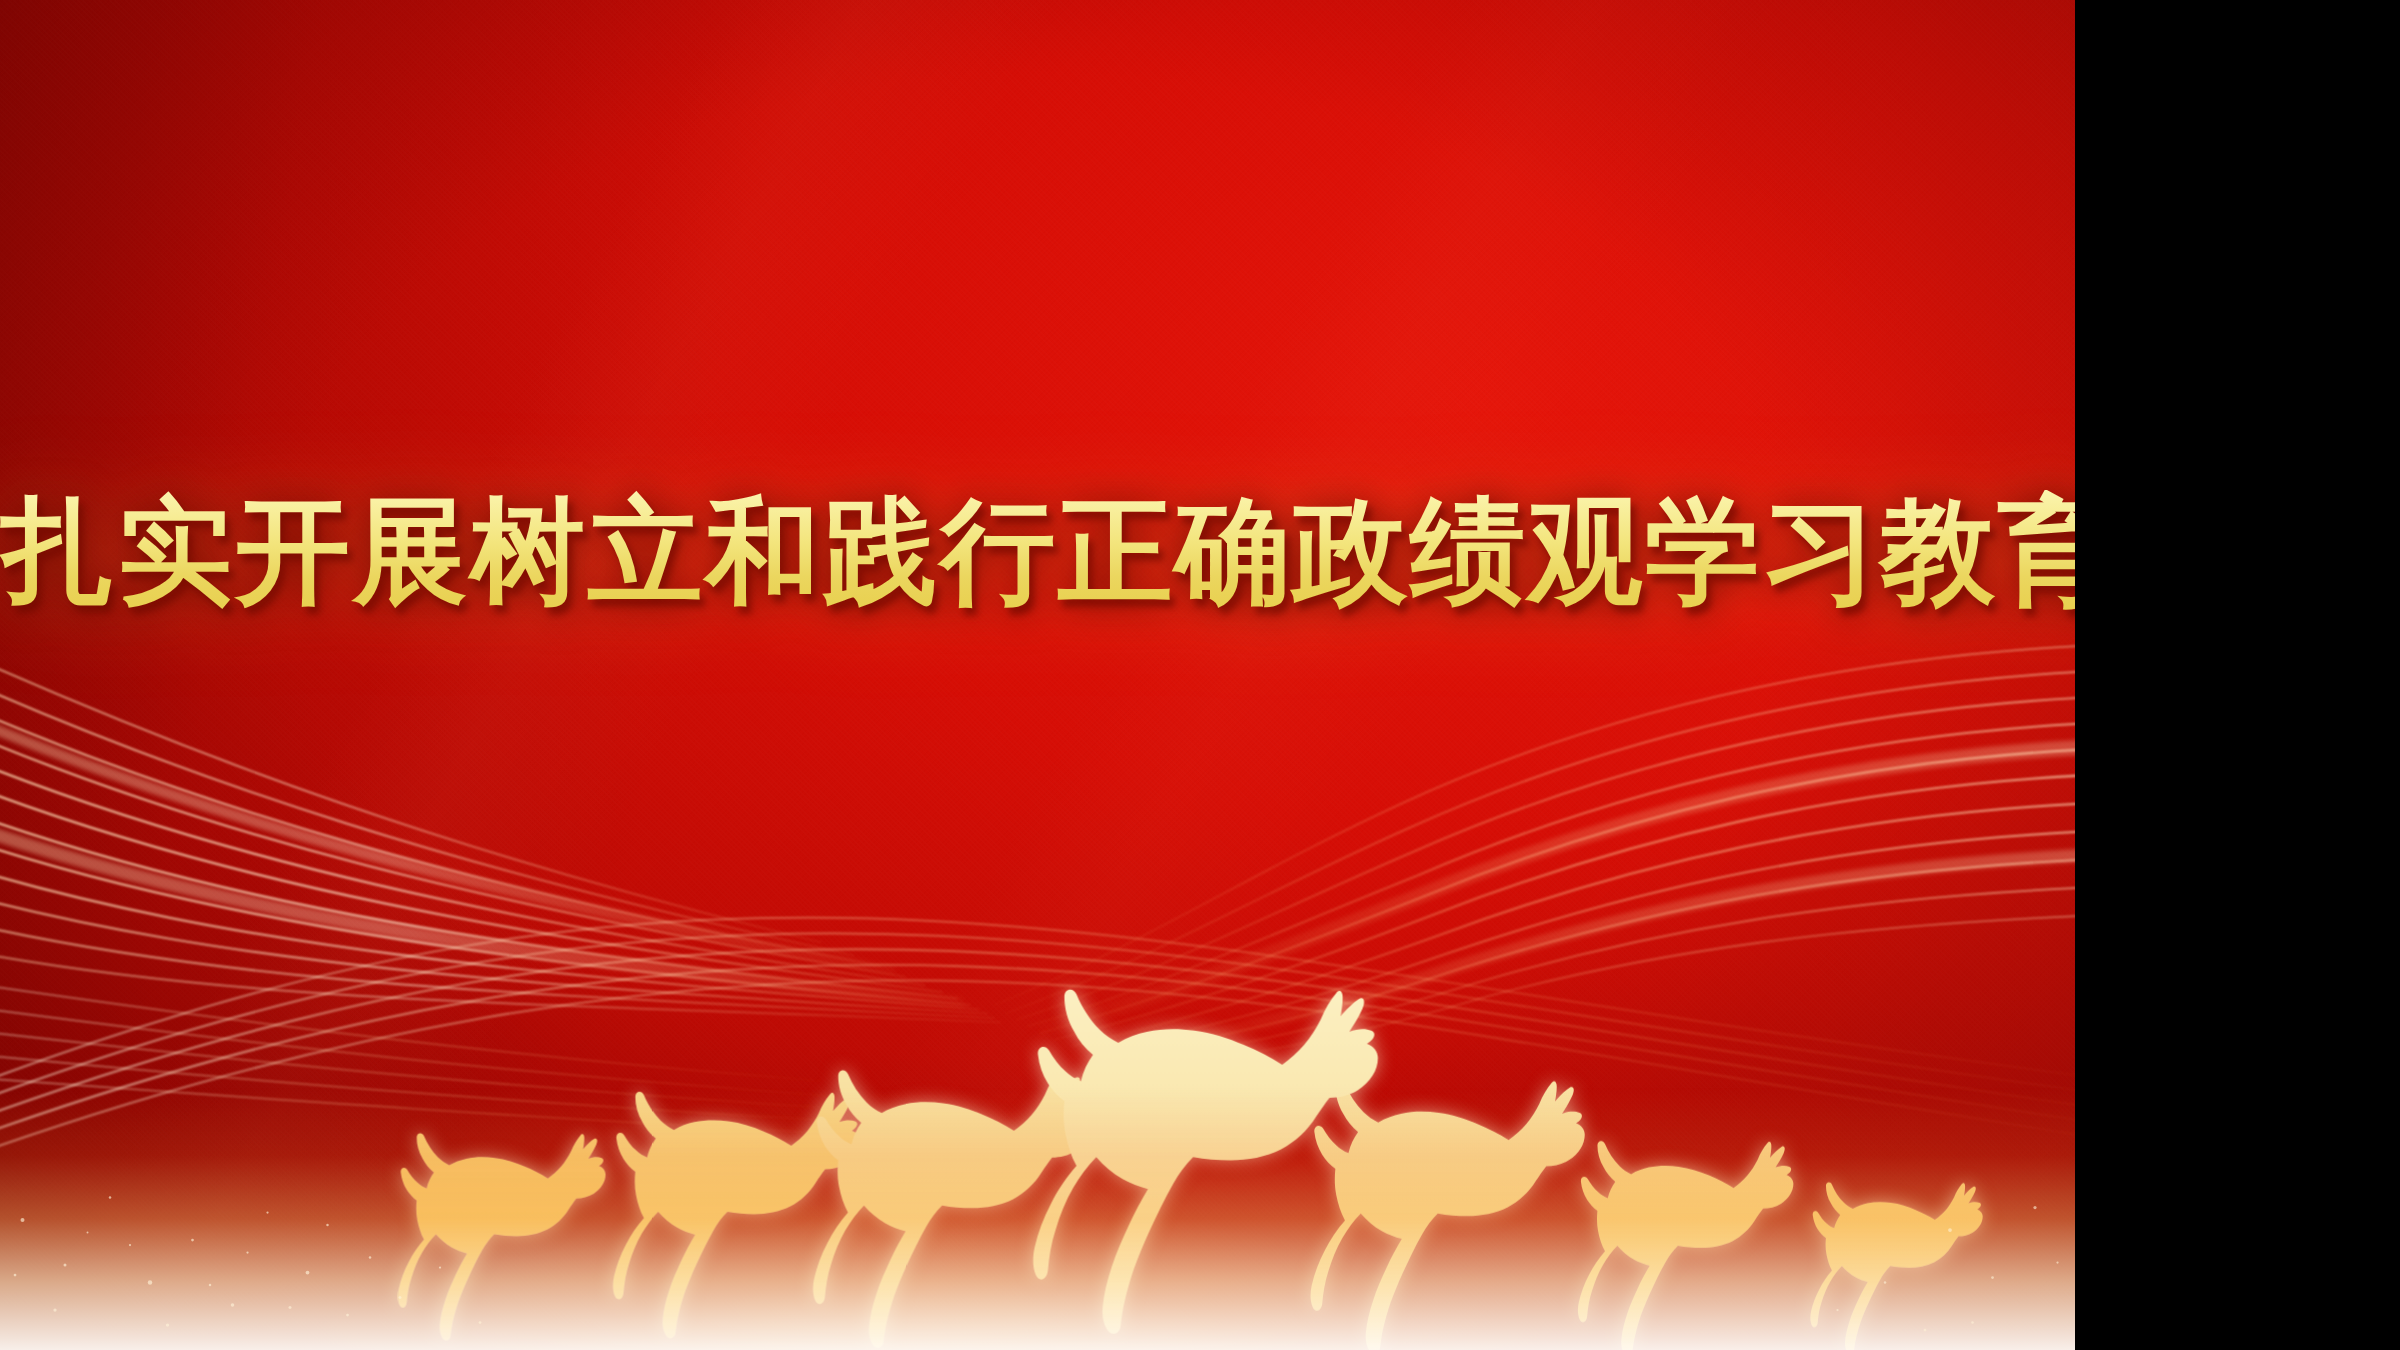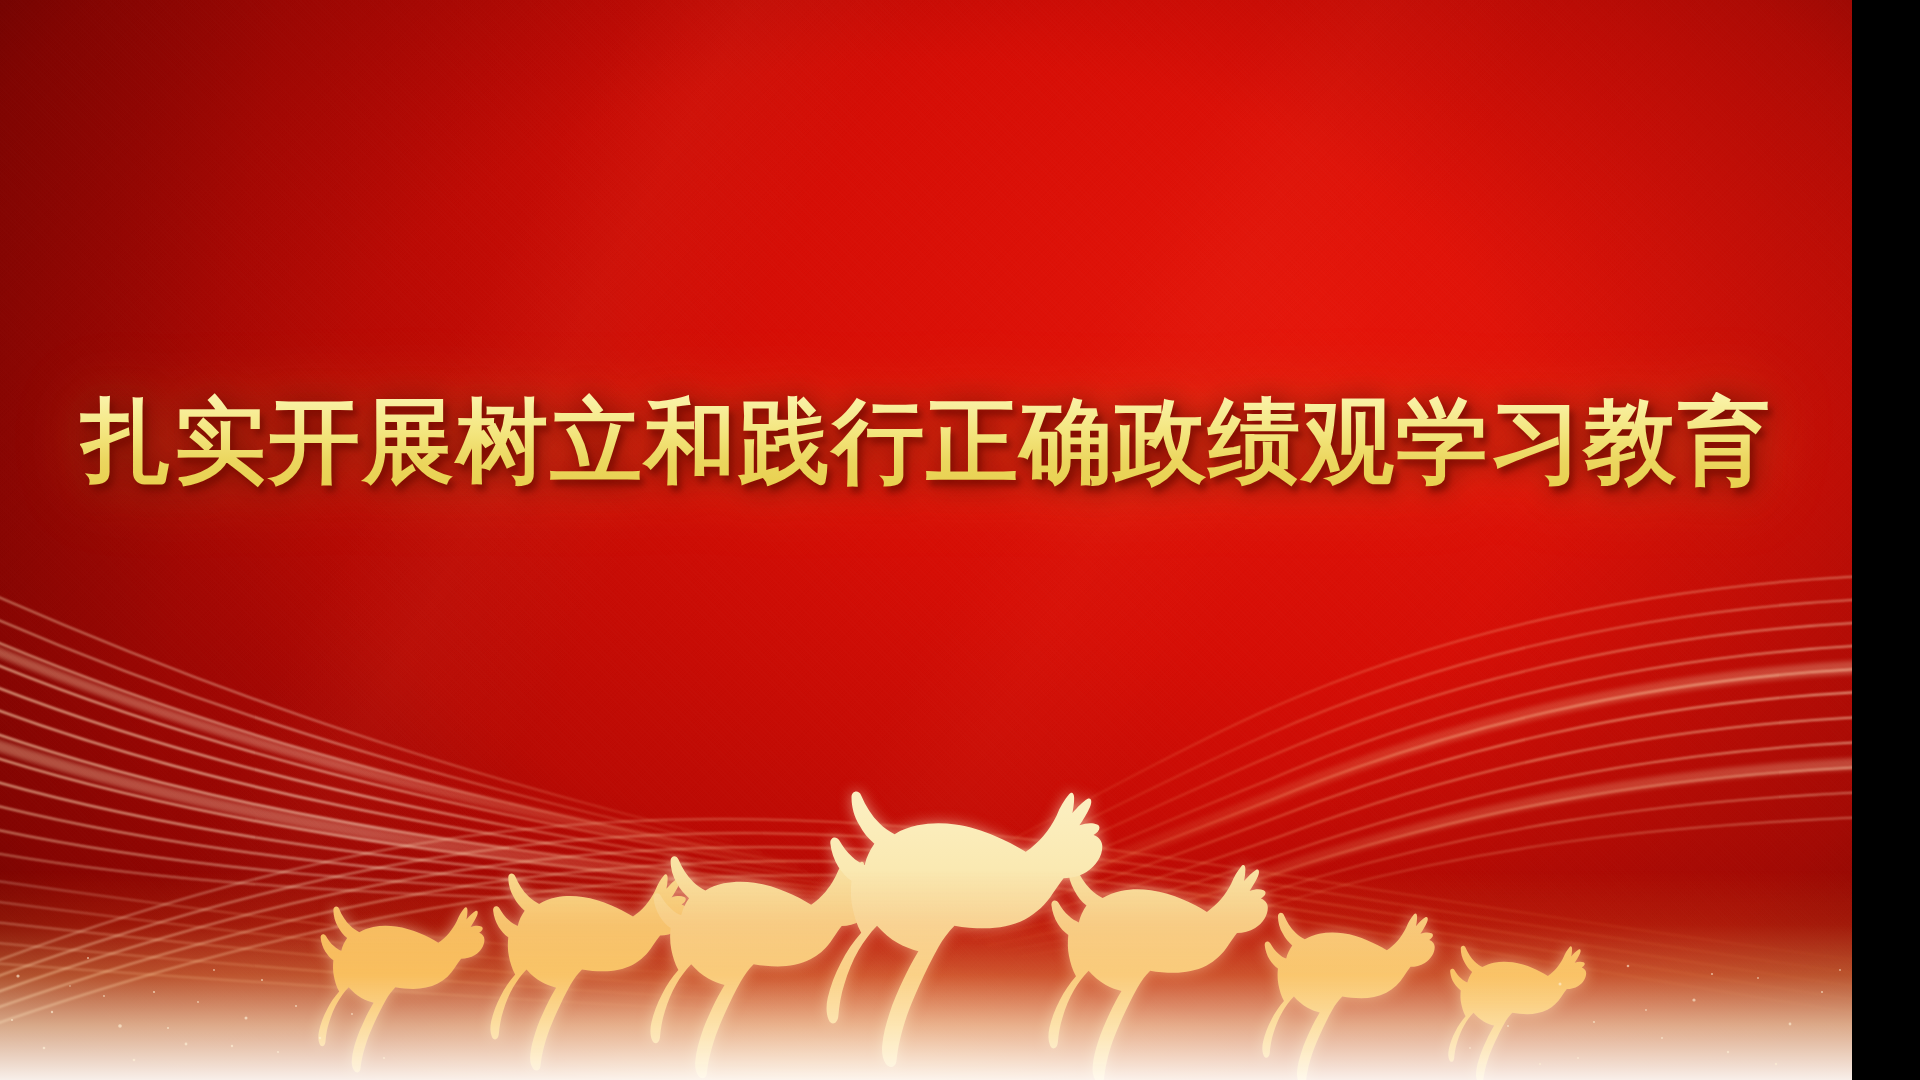--- a/index.html
+++ b/index.html
@@ -10,21 +10,21 @@
     height: 1080px;
     overflow: hidden;
     background: #000;
   }
   body {
     font-family: "Liberation Serif", "DejaVu Serif", serif;
   }
 
   #poster {
     position: relative;
-    width: 1852px;
+    width: 1660px;
     height: 1080px;
     overflow: hidden;
     background: #CC0D07;
   }
 
   
   .bg-base {
     position: absolute;
     inset: 0;
     background:

